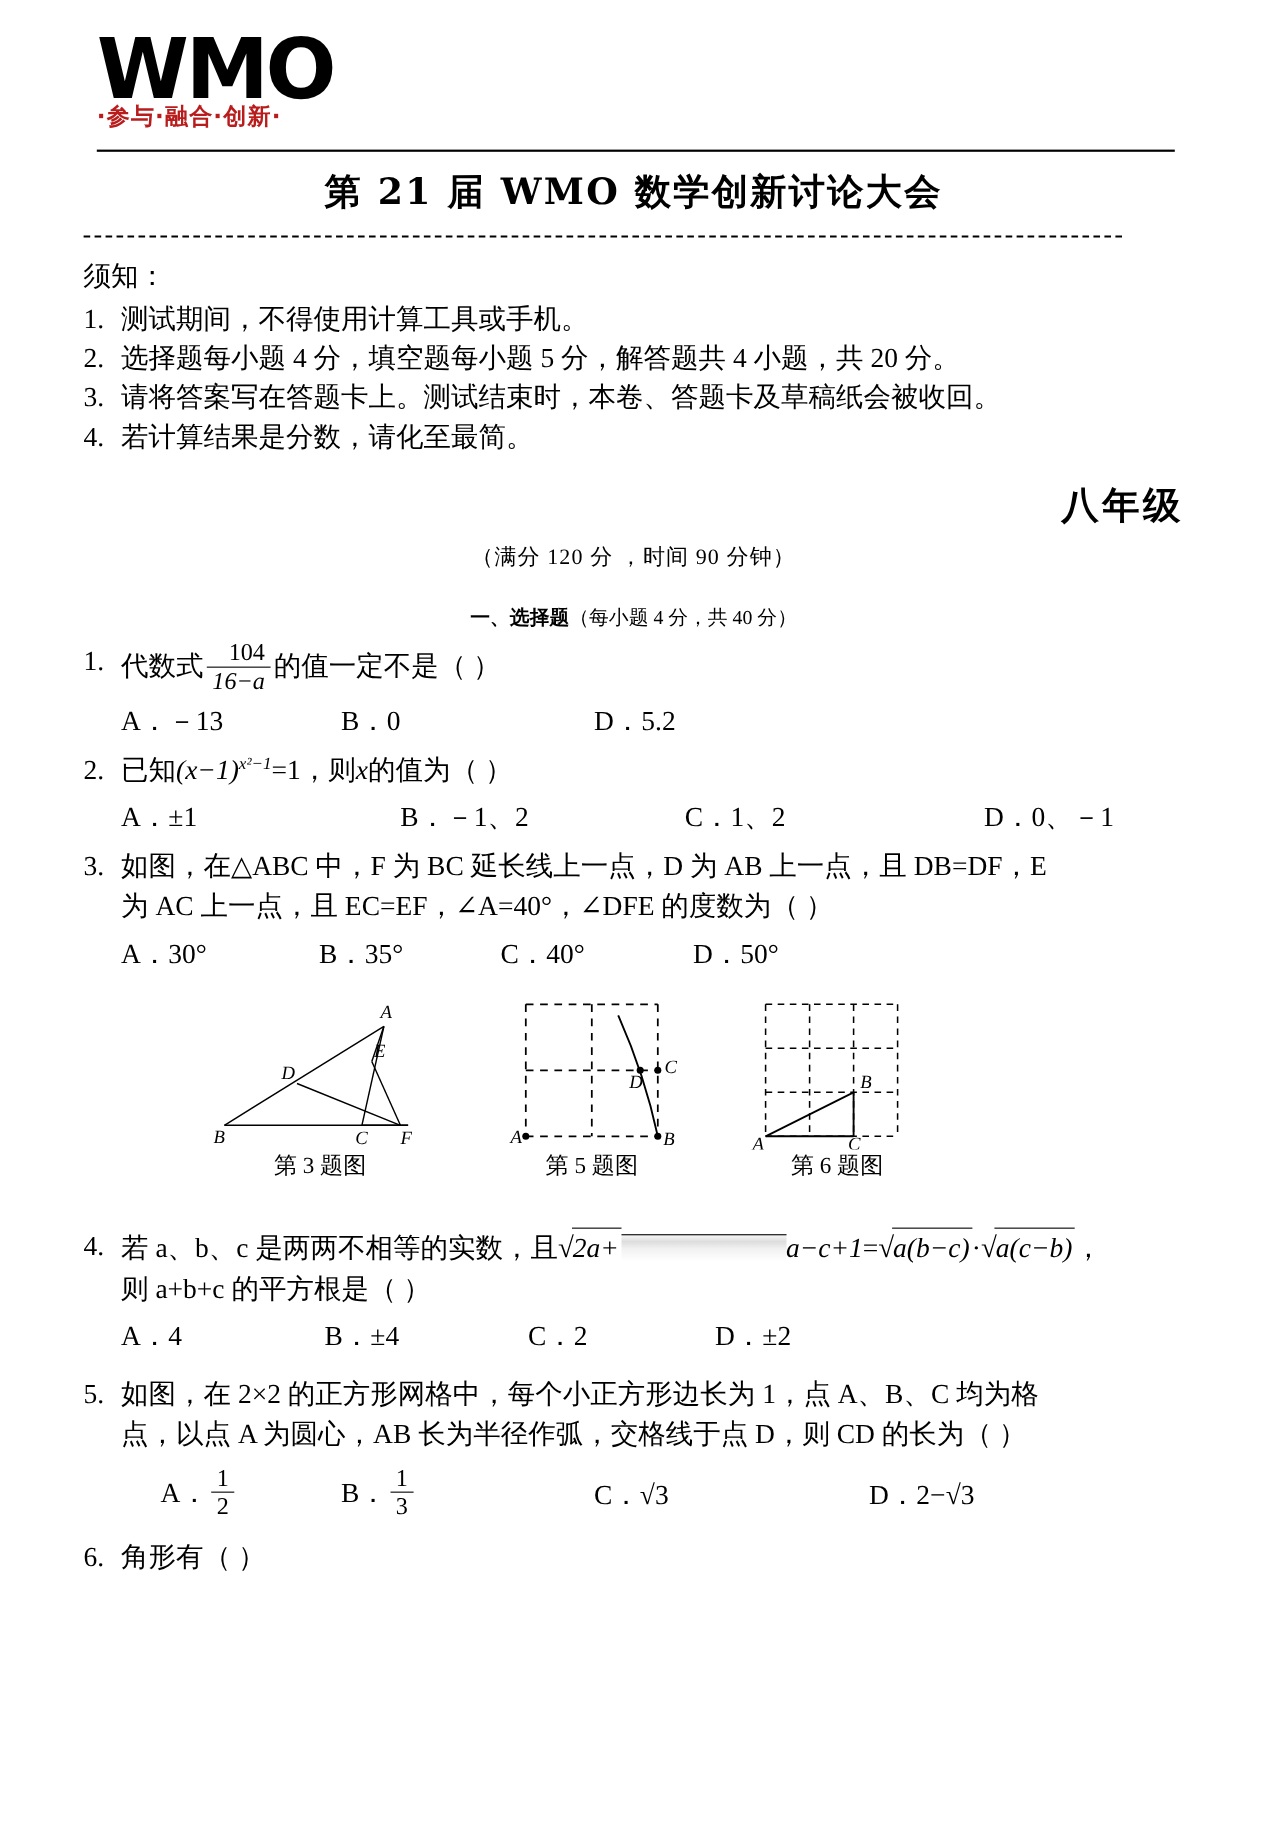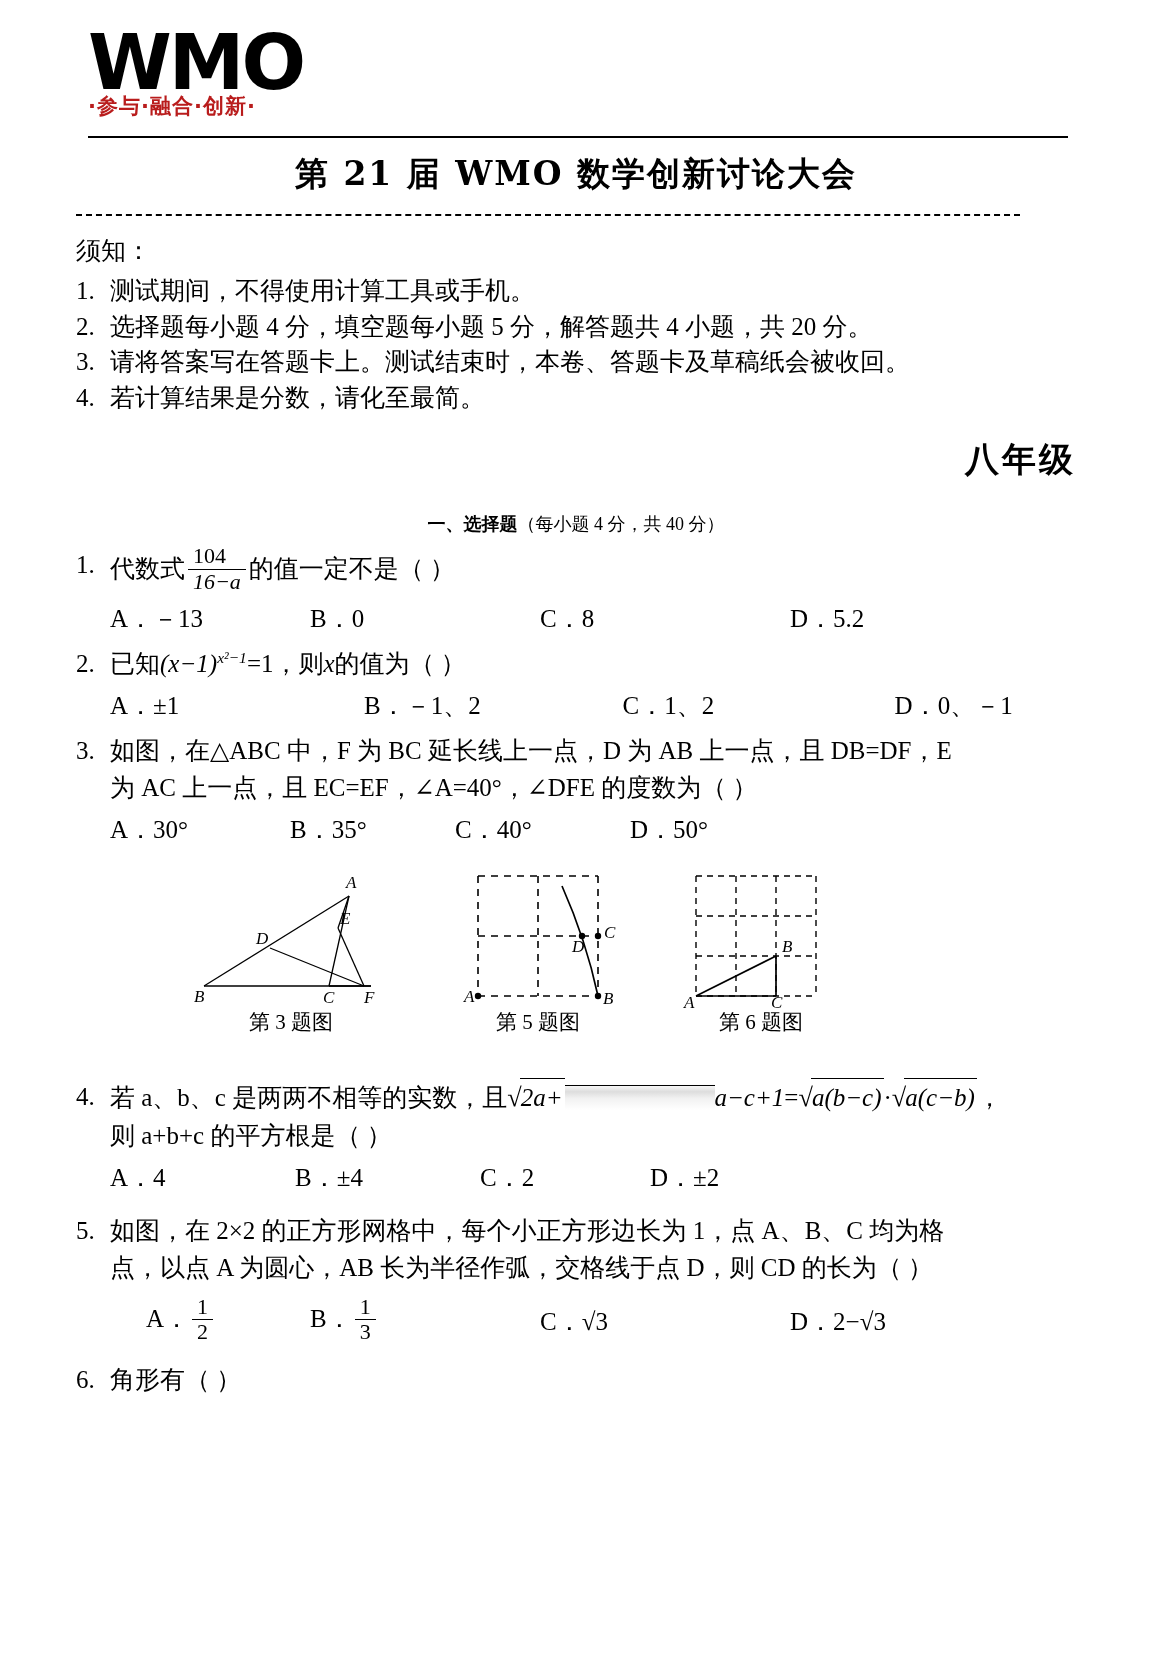--- a/index.html
+++ b/index.html
@@ -142,21 +142,21 @@
   .opts-q6 .opt-a { width: 170px; }
   .opts-q6 .opt-b { width: 170px; }
   .opts-q6 .opt-c { width: 165px; }
 
   i, .it { font-style: italic; }
 
   
   .frac {
     display: inline-block;
     vertical-align: middle;
-    text-align: left;
+    text-align: right;
     font-size: 22px;
     line-height: 1.12;
     margin: 0 3px;
     position: relative;
     top: -2px;
   }
   .frac .num { display: block; padding: 0 5px; }
   .frac .den { display: block; border-top: 1.6px solid #000; padding: 0 5px; }
 
   .sup { font-size: 0.62em; vertical-align: super; font-style: italic; }
@@ -234,35 +234,35 @@
     <div class="notice-item">
       <span class="notice-num">3.</span>
       <span class="notice-txt">请将答案写在答题卡上。测试结束时，本卷、答题卡及草稿纸会被收回。</span>
     </div>
     <div class="notice-item">
       <span class="notice-num">4.</span>
       <span class="notice-txt">若计算结果是分数，请化至最简。</span>
     </div>
 
     <div class="grade">八年级</div>
+    <div class="score-line">（满分 120 分 ，时间 90 分钟）</div>
 
     <div class="section-head">
       <b>一、选择题</b><span>（每小题 4 分，共 40 分）</span>
     </div>
 
     <div class="q">
       <span class="q-num">1.</span>
       <span class="q-body">
         <span>代数式</span><span class="frac"><span class="num">104</span><span class="den it">16−a</span></span><span>的值一定不是（      ）</span>
       </span>
     </div>
     <div class="opts">
       <span class="opt-a">A．－13</span>
       <span class="opt-b">B．0</span>
-      <span class="opt-c">C．8</span>
       <span class="opt-d">D．5.2</span>
     </div>
 
     <div class="q">
       <span class="q-num">2.</span>
       <span class="q-body">
         <span>已知</span><span class="it">(x−1)</span><span class="sup">x²−1</span><span>=1，则</span><span class="it">x</span><span>的值为（      ）</span>
       </span>
     </div>
     <div class="opts opts-wide">

